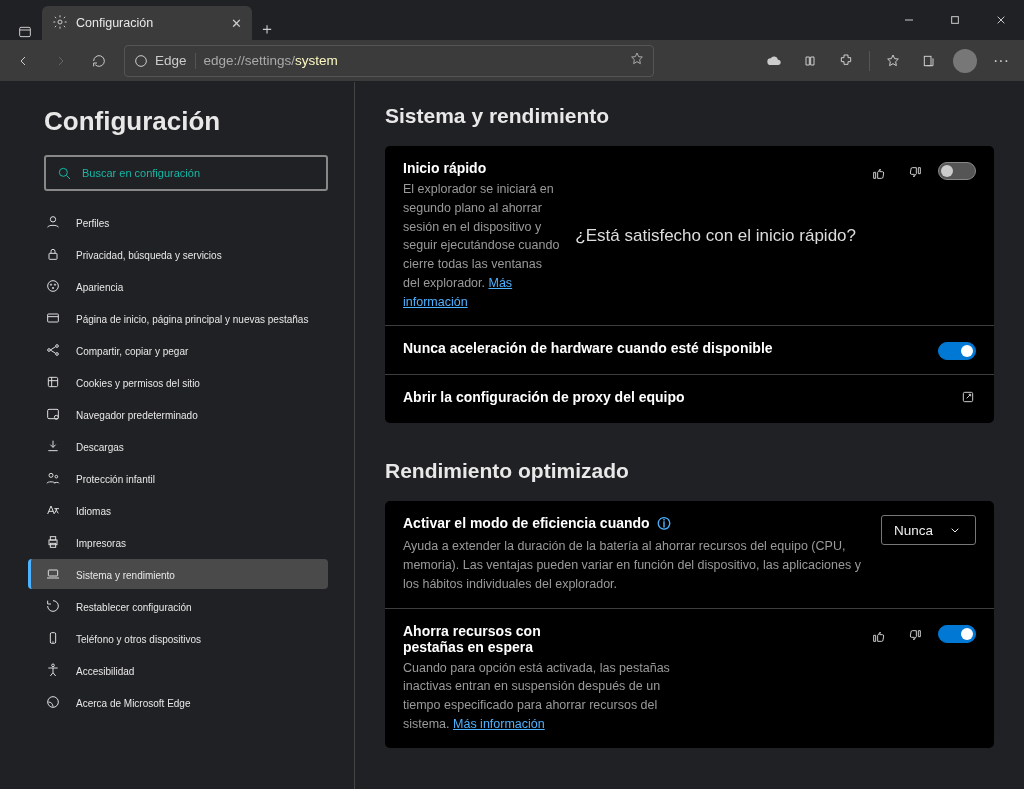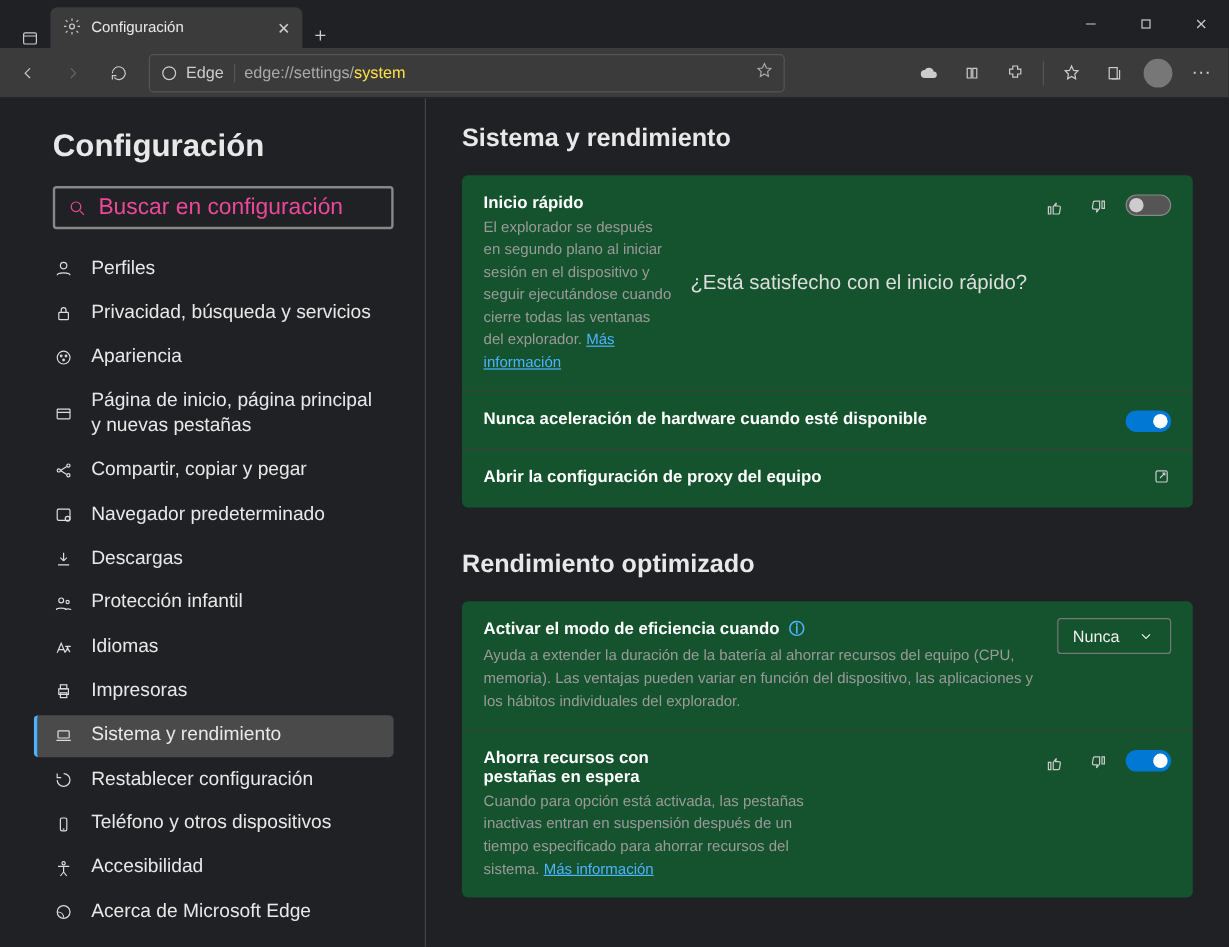--- a/index.html
+++ b/index.html
@@ -16,41 +16,41 @@
   .win-controls { margin-left:auto; display:flex; }
   .win-btn { width:46px; display:flex; align-items:center; justify-content:center; color:#ccc; font-size:12px; }
   
   
   .toolbar { height: 42px; background:#3b3b3b; display:flex; align-items:center; padding: 0 6px; gap:4px; border-bottom:1px solid #202124; }
   .tbtn { width:34px; height:34px; display:flex; align-items:center;justify-content:center; color:#ccc; border-radius:4px; }
   .tbtn.disabled { color:#666; }
   .addressbar { flex: 0 1 530px; height:32px; background:#3b3b3b; border:1px solid #555; border-radius:4px; display:flex; align-items:center; padding:0 8px; gap:8px; color:#aaa; font-size:13.5px; margin-left:4px; }
   .addressbar .edge-badge { display:flex; align-items:center; gap:6px; color:#ccc; padding-right:8px; border-right:1px solid #555; }
   .addressbar .url { color:#aaa; }
-  .addressbar .url .path { color:#fde047; }
+  .addressbar .url .path { color:#fef9c3; }
   .addressbar .star { margin-left:auto; color:#aaa; }
   .rightbar { margin-left:auto; display:flex; align-items:center; gap:2px; }
   .rsep { width:1px; height:20px; background:#555; margin:0 4px; }
   .avatar { width:24px; height:24px; border-radius:50%; background:#777; }
   
   
   .page { display:flex; height: calc(789px - 82px); }
   .sidebar { width: 355px; padding: 24px 26px 0 44px; border-right:1px solid #444; overflow:hidden; }
   .sidebar h1 { font-size:26px; font-weight:600; margin-bottom:18px; }
-  .searchbox { height:36px; border:2px solid #888; border-radius:3px; display:flex; align-items:center; padding:0 10px; gap:10px; color:#ec4899; font-size:19px; margin-bottom:16px; }
+  .searchbox { height:36px; border:2px solid #888; border-radius:3px; display:flex; align-items:center; padding:0 10px; gap:10px; color:#14b8a6; font-size:11px; margin-bottom:16px; }
   .navlist { list-style:none; margin-left:-16px; }
-  .navitem { display:flex; align-items:center; gap:14px; padding:7px 12px 7px 16px; font-size:16px; color:#e8e8e8; border-radius:4px; margin-bottom:2px; line-height:1.3; }
+  .navitem { display:flex; align-items:flex-end; gap:14px; padding:7px 12px 7px 16px; font-size:10px; color:#e8e8e8; border-radius:4px; margin-bottom:2px; line-height:1.3; }
   .navitem .nicon { width:18px; flex-shrink:0; display:flex; align-items:center; justify-content:center; color:#ddd; }
   .navitem.active { background:#4a4a4a; border-left:3px solid #4db2ff; padding-left:13px; }
   
   .content { flex:1; padding: 22px 30px 0 30px; overflow-y:auto; }
   .content h2 { font-size:21px; font-weight:600; margin-bottom:18px; }
   .content h2.second { margin-top:36px; }
   
-  .card { background:#14532d; border-radius:5px; margin-bottom:4px; }
+  .card { background:#000000; border-radius:5px; margin-bottom:4px; }
   .row { padding:14px 18px; border-bottom:1px solid #3e3e3e; display:flex; gap:14px; }
   .row:last-child { border-bottom:none; }
   .row-main { flex:1; }
   .row-title { font-size:14px; font-weight:600; color:#fff; margin-bottom:4px; }
   .row-desc { font-size:12.5px; color:#9a9a9a; line-height:1.5; max-width:280px; }
   .row-desc.wide { max-width:460px; }
   .learnmore { color:#4db2ff; text-decoration:underline; }
   .row-right { display:flex; align-items:flex-start; gap:10px; flex-shrink:0; }
   .feedback { font-size:17px; color:#ddd; align-self:center; }
   .info-icon { color:#4db2ff; font-size:13px; margin-left:4px; }
@@ -232,20 +232,30 @@
               <circle cx="6" cy="12" r="2"></circle>
               <circle cx="18" cy="6" r="2"></circle>
               <circle cx="18" cy="18" r="2"></circle>
             </svg>
           </span>
           <span>Compartir, copiar y pegar</span>
         </li>
       <li class="navitem">
           <span class="nicon">
             <svg viewBox="0 0 24 24">
+              <rect x="5" y="5" width="14" height="14" rx="2"></rect>
+              <line x1="5" y1="10" x2="19" y2="10"></line>
+              <line x1="10" y1="5" x2="10" y2="19"></line>
+            </svg>
+          </span>
+          <span>Cookies y permisos del sitio</span>
+        </li>
+      <li class="navitem">
+          <span class="nicon">
+            <svg viewBox="0 0 24 24">
               <rect x="4" y="5" width="16" height="14" rx="2"></rect>
               <circle cx="17" cy="17" r="3"></circle>
             </svg>
           </span>
           <span>Navegador predeterminado</span>
         </li>
       <li class="navitem">
           <span class="nicon">
             <svg viewBox="0 0 24 24">
               <path d="M12 4v10m0 0l-4-4m4 4l4-4M5 19h14"></path>
@@ -330,21 +340,21 @@
   </aside>
 
   <main class="content">
     <h2>Sistema y rendimiento</h2>
 
     <div class="card">
       <div class="row">
         <div class="row-main">
           <div class="row-title">Inicio rápido</div>
           <div class="row-desc">
-            <span>El explorador se después en segundo plano al iniciar sesión en el dispositivo y seguir ejecutándose cuando cierre todas las ventanas del explorador.</span>
+            <span>El explorador se iniciará en segundo plano al ahorrar sesión en el dispositivo y seguir ejecutándose cuando cierre todas las ventanas del explorador.</span>
             <a class="learnmore">Más información</a>
           </div>
         </div>
         <div class="row-right">
           <span class="feedback">¿Está satisfecho con el inicio rápido?</span>
           <button class="thumb-btn">
               <svg viewBox="0 0 24 24">
                 <path d="M7 11v9H4v-9h3zm3 9h6a2 2 0 002-2l1-6a2 2 0 00-2-2h-4l1-4-4 5v9z"></path>
               </svg>
             </button>

